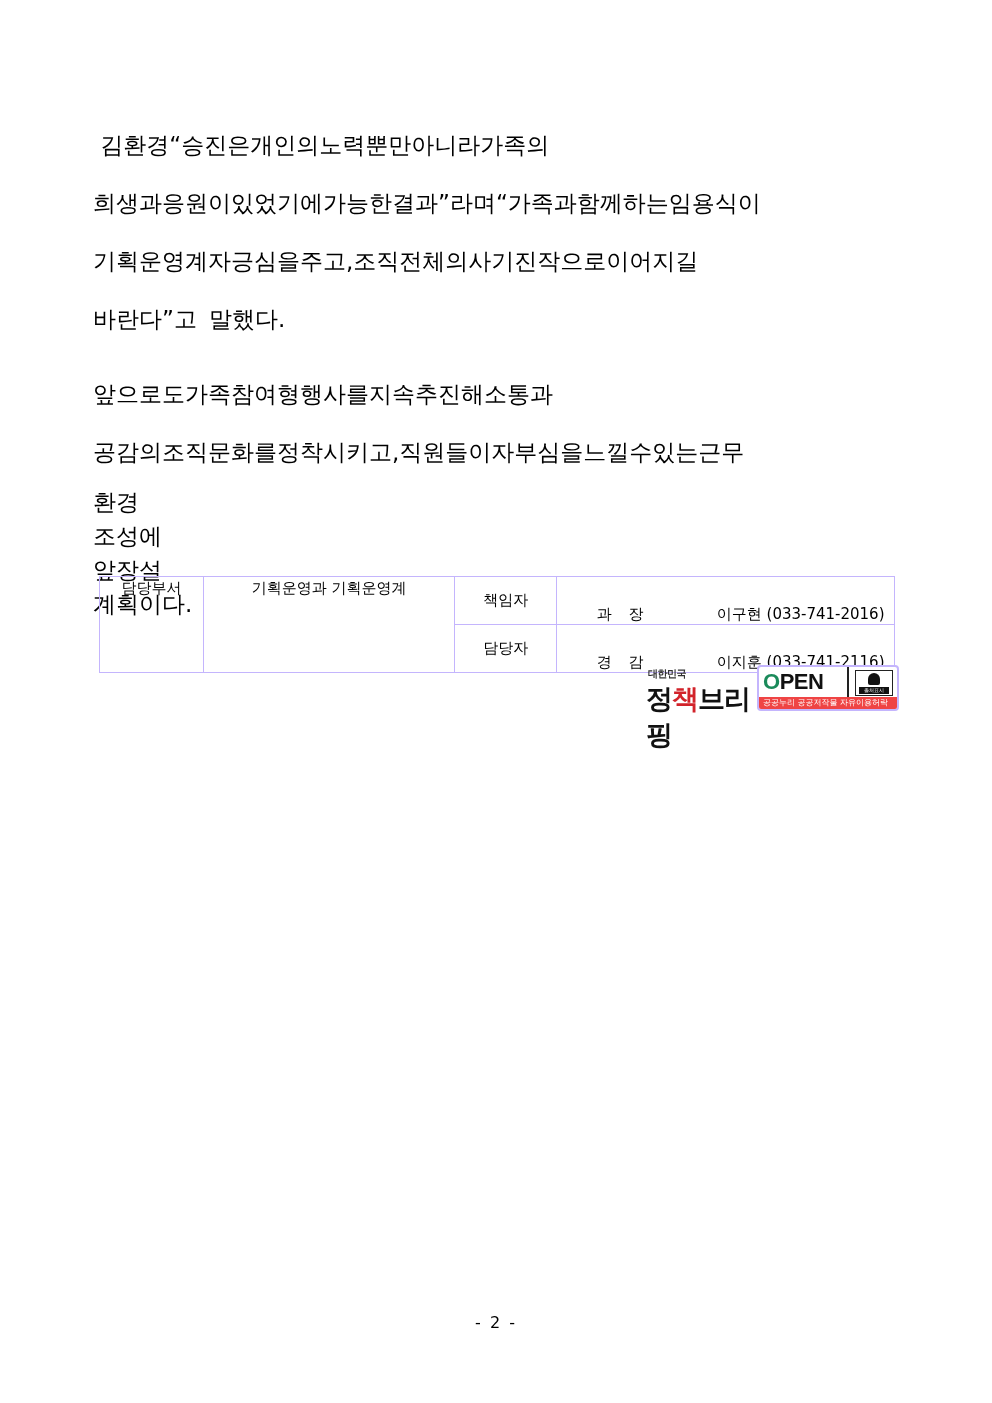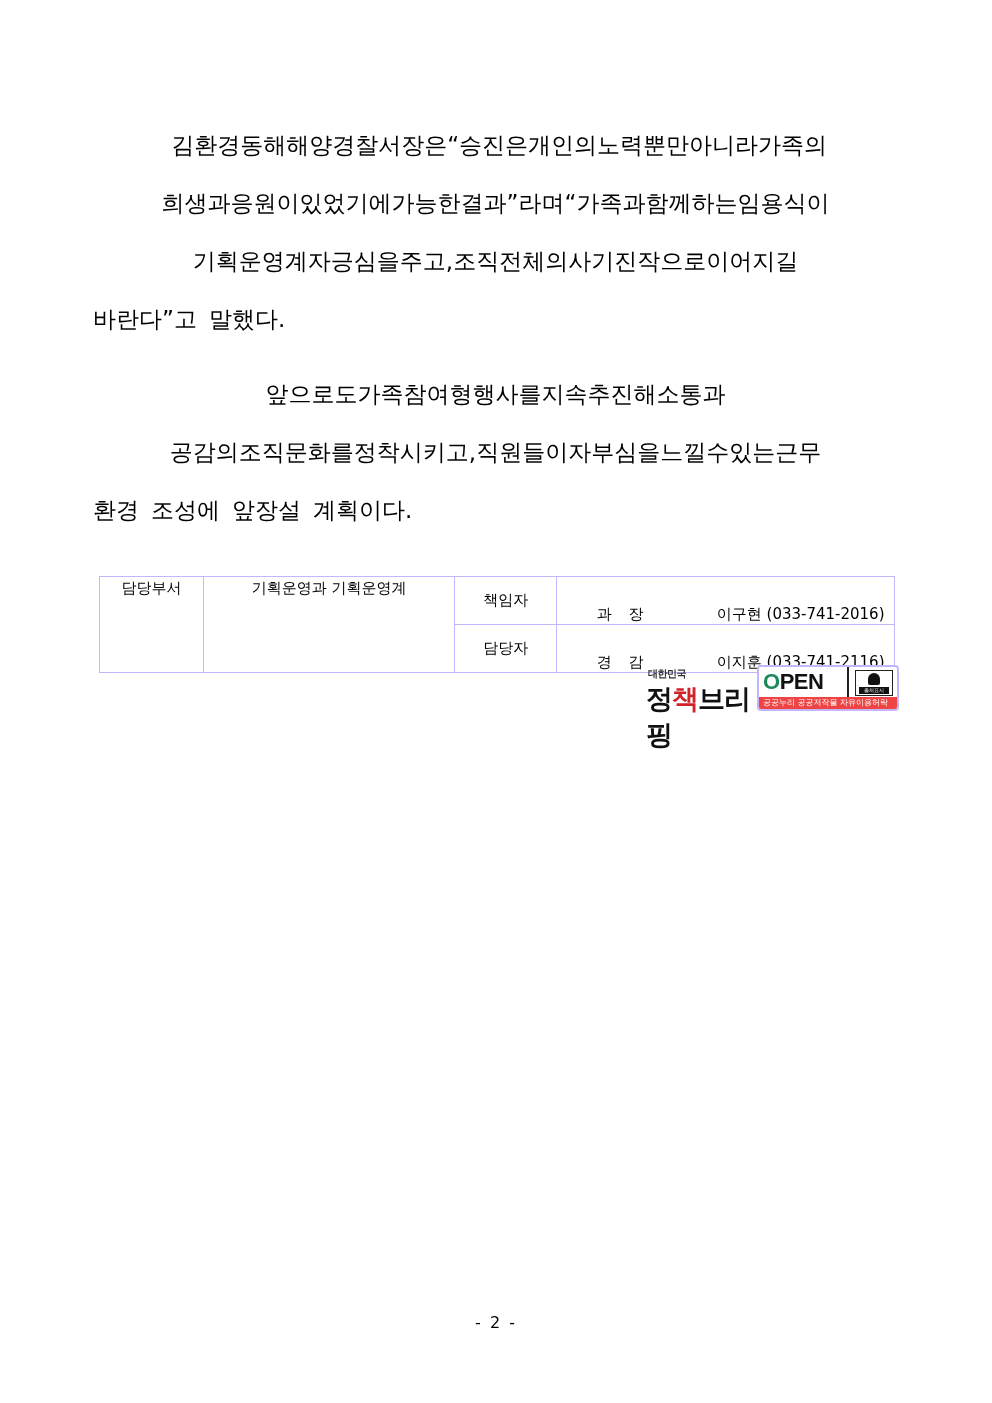--- a/index.html
+++ b/index.html
@@ -1,20 +1,20 @@
 <!DOCTYPE html>
 <html><head>
 <meta charset="utf-8">
 <style>
   html, body { margin:0; padding:0; background:#ffffff; }
   body { width:992px; height:1403px; position:relative; overflow:hidden;
          font-family:"DejaVu Sans", "Liberation Sans", sans-serif; color:#000; }
   .para { position:absolute; left:93px; width:805px; }
   .line { position:absolute; left:0; width:805px; height:34px; font-size:23px;
-          line-height:34px; white-space:nowrap; display:flex; justify-content:center; letter-spacing:0; }
+          line-height:34px; white-space:nowrap; display:flex; justify-content:flex-start; letter-spacing:0; }
   .line.last { justify-content:flex-start; }
   .line span.w { display:inline-block; }
   .line.last span.w { margin-right:12px; }
   table.contact { position:absolute; left:99px; top:576px; width:796px; border-collapse:collapse;
                   font-size:15px; }
   table.contact td { border:1px solid #c4b5fd; height:24px; padding:0; text-align:center; vertical-align:middle; }
   table.contact td.top { vertical-align:top; padding-top:2px; }
   .role { display:inline-block; width:120px; text-align:left; padding-left:30px; letter-spacing:6px;margin-top:28px; }
   .person { display:inline-block; text-align:left; }
   .logos { position:absolute; left:640px; top:665px; width:260px; height:50px; }
@@ -31,21 +31,20 @@
   .openbox .badge .label { position:absolute; left:3px; bottom:1px; width:30px; height:7px; background:#111; color:#fff; font-size:5px; line-height:7px; text-align:center; }
   .openbox .footer { position:absolute; left:0; bottom:0; width:100%; height:12px; background:#ef4444; color:#fff; font-size:8px; line-height:12px; white-space:nowrap; padding-left:4px; box-sizing:border-box; }
   .pageno { position:absolute; left:0; width:992px; top:1313px; text-align:center; font-size:16px; letter-spacing:2px; }
 </style>
 </head>
 <body>
 
 <div class="para" style="top:128px;">
   <div class="line" style="top:0px;">
       <span class="w">&nbsp;김환경</span>
-      <span class="w">동해해양경찰서장은</span>
       <span class="w">“승진은</span>
       <span class="w">개인의</span>
       <span class="w">노력뿐만</span>
       <span class="w">아니라</span>
       <span class="w">가족의</span>
     </div>
   <div class="line" style="top:58px;">
       <span class="w">희생과</span>
       <span class="w">응원이</span>
       <span class="w">있었기에</span>
@@ -86,21 +85,21 @@
       <span class="w">공감의</span>
       <span class="w">조직문화를</span>
       <span class="w">정착시키고,</span>
       <span class="w">직원들이</span>
       <span class="w">자부심을</span>
       <span class="w">느낄</span>
       <span class="w">수</span>
       <span class="w">있는</span>
       <span class="w">근무</span>
     </div>
-  <div class="line last" style="top:116px;">
+  <div class="line last" style="top:108px;flex-direction:column;">
       <span class="w">환경</span>
       <span class="w">조성에</span>
       <span class="w">앞장설</span>
       <span class="w">계획이다.</span>
     </div>
 </div>
 
 <table class="contact">
   <colgroup>
     <col style="width:104px">

